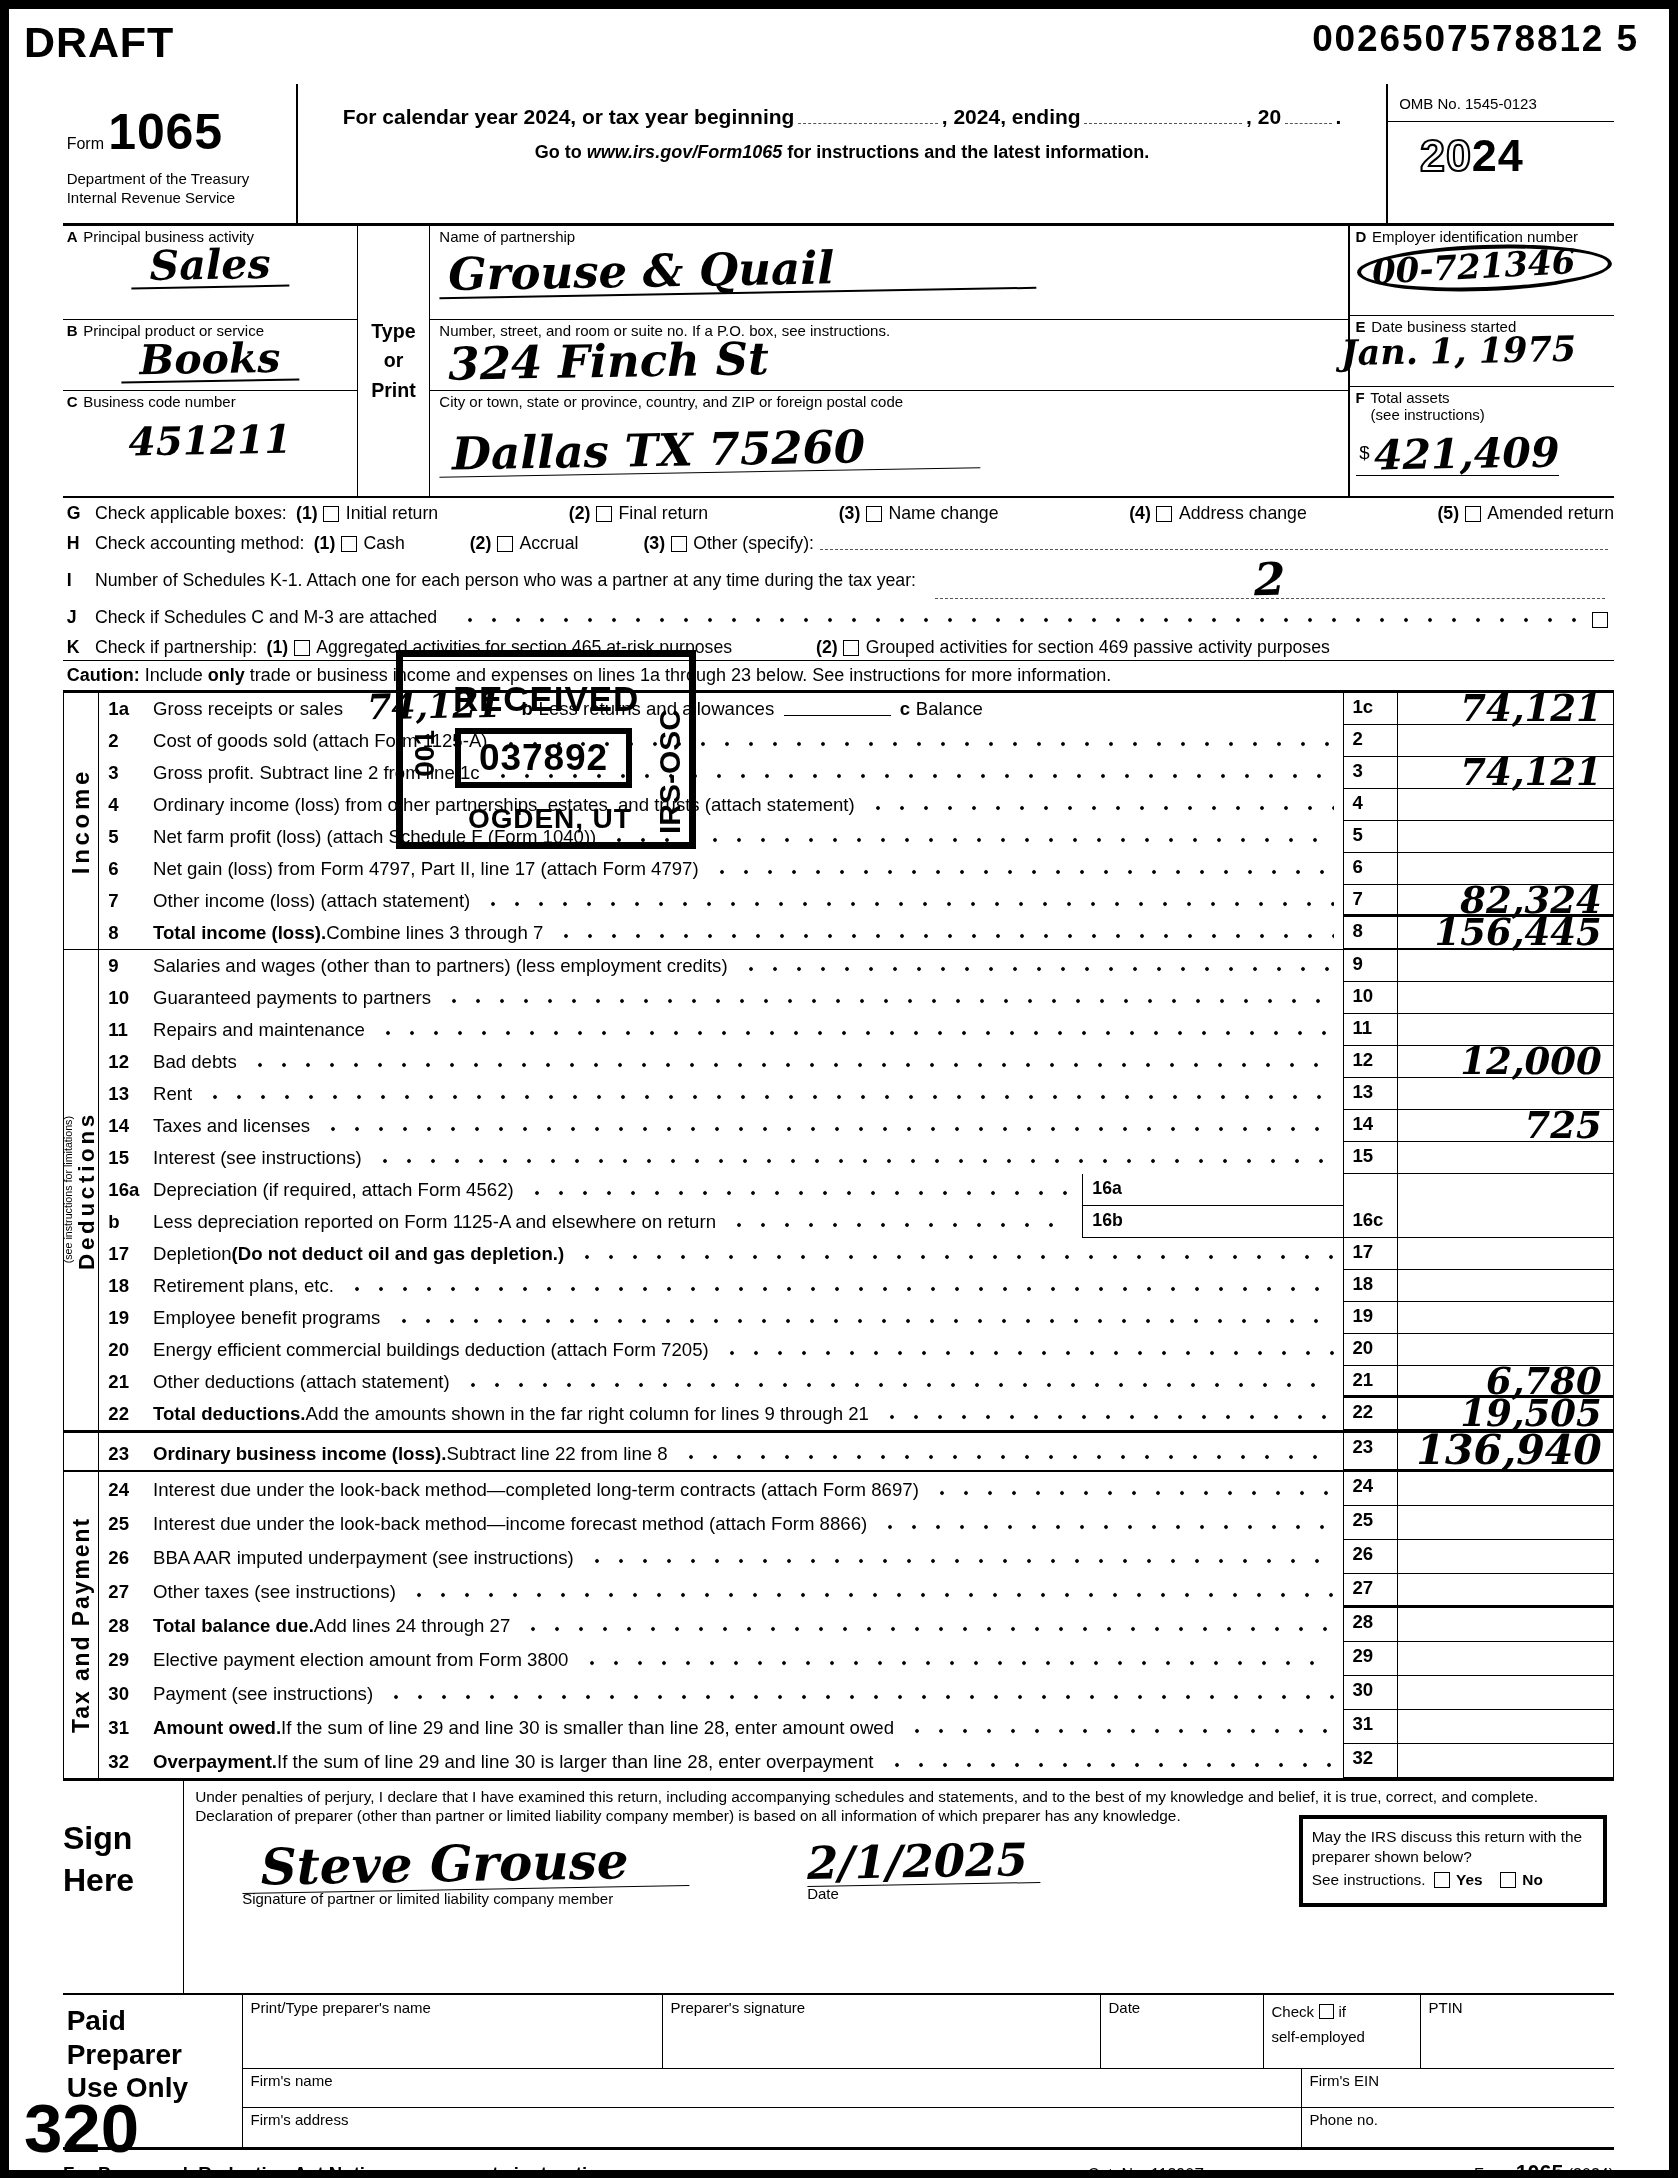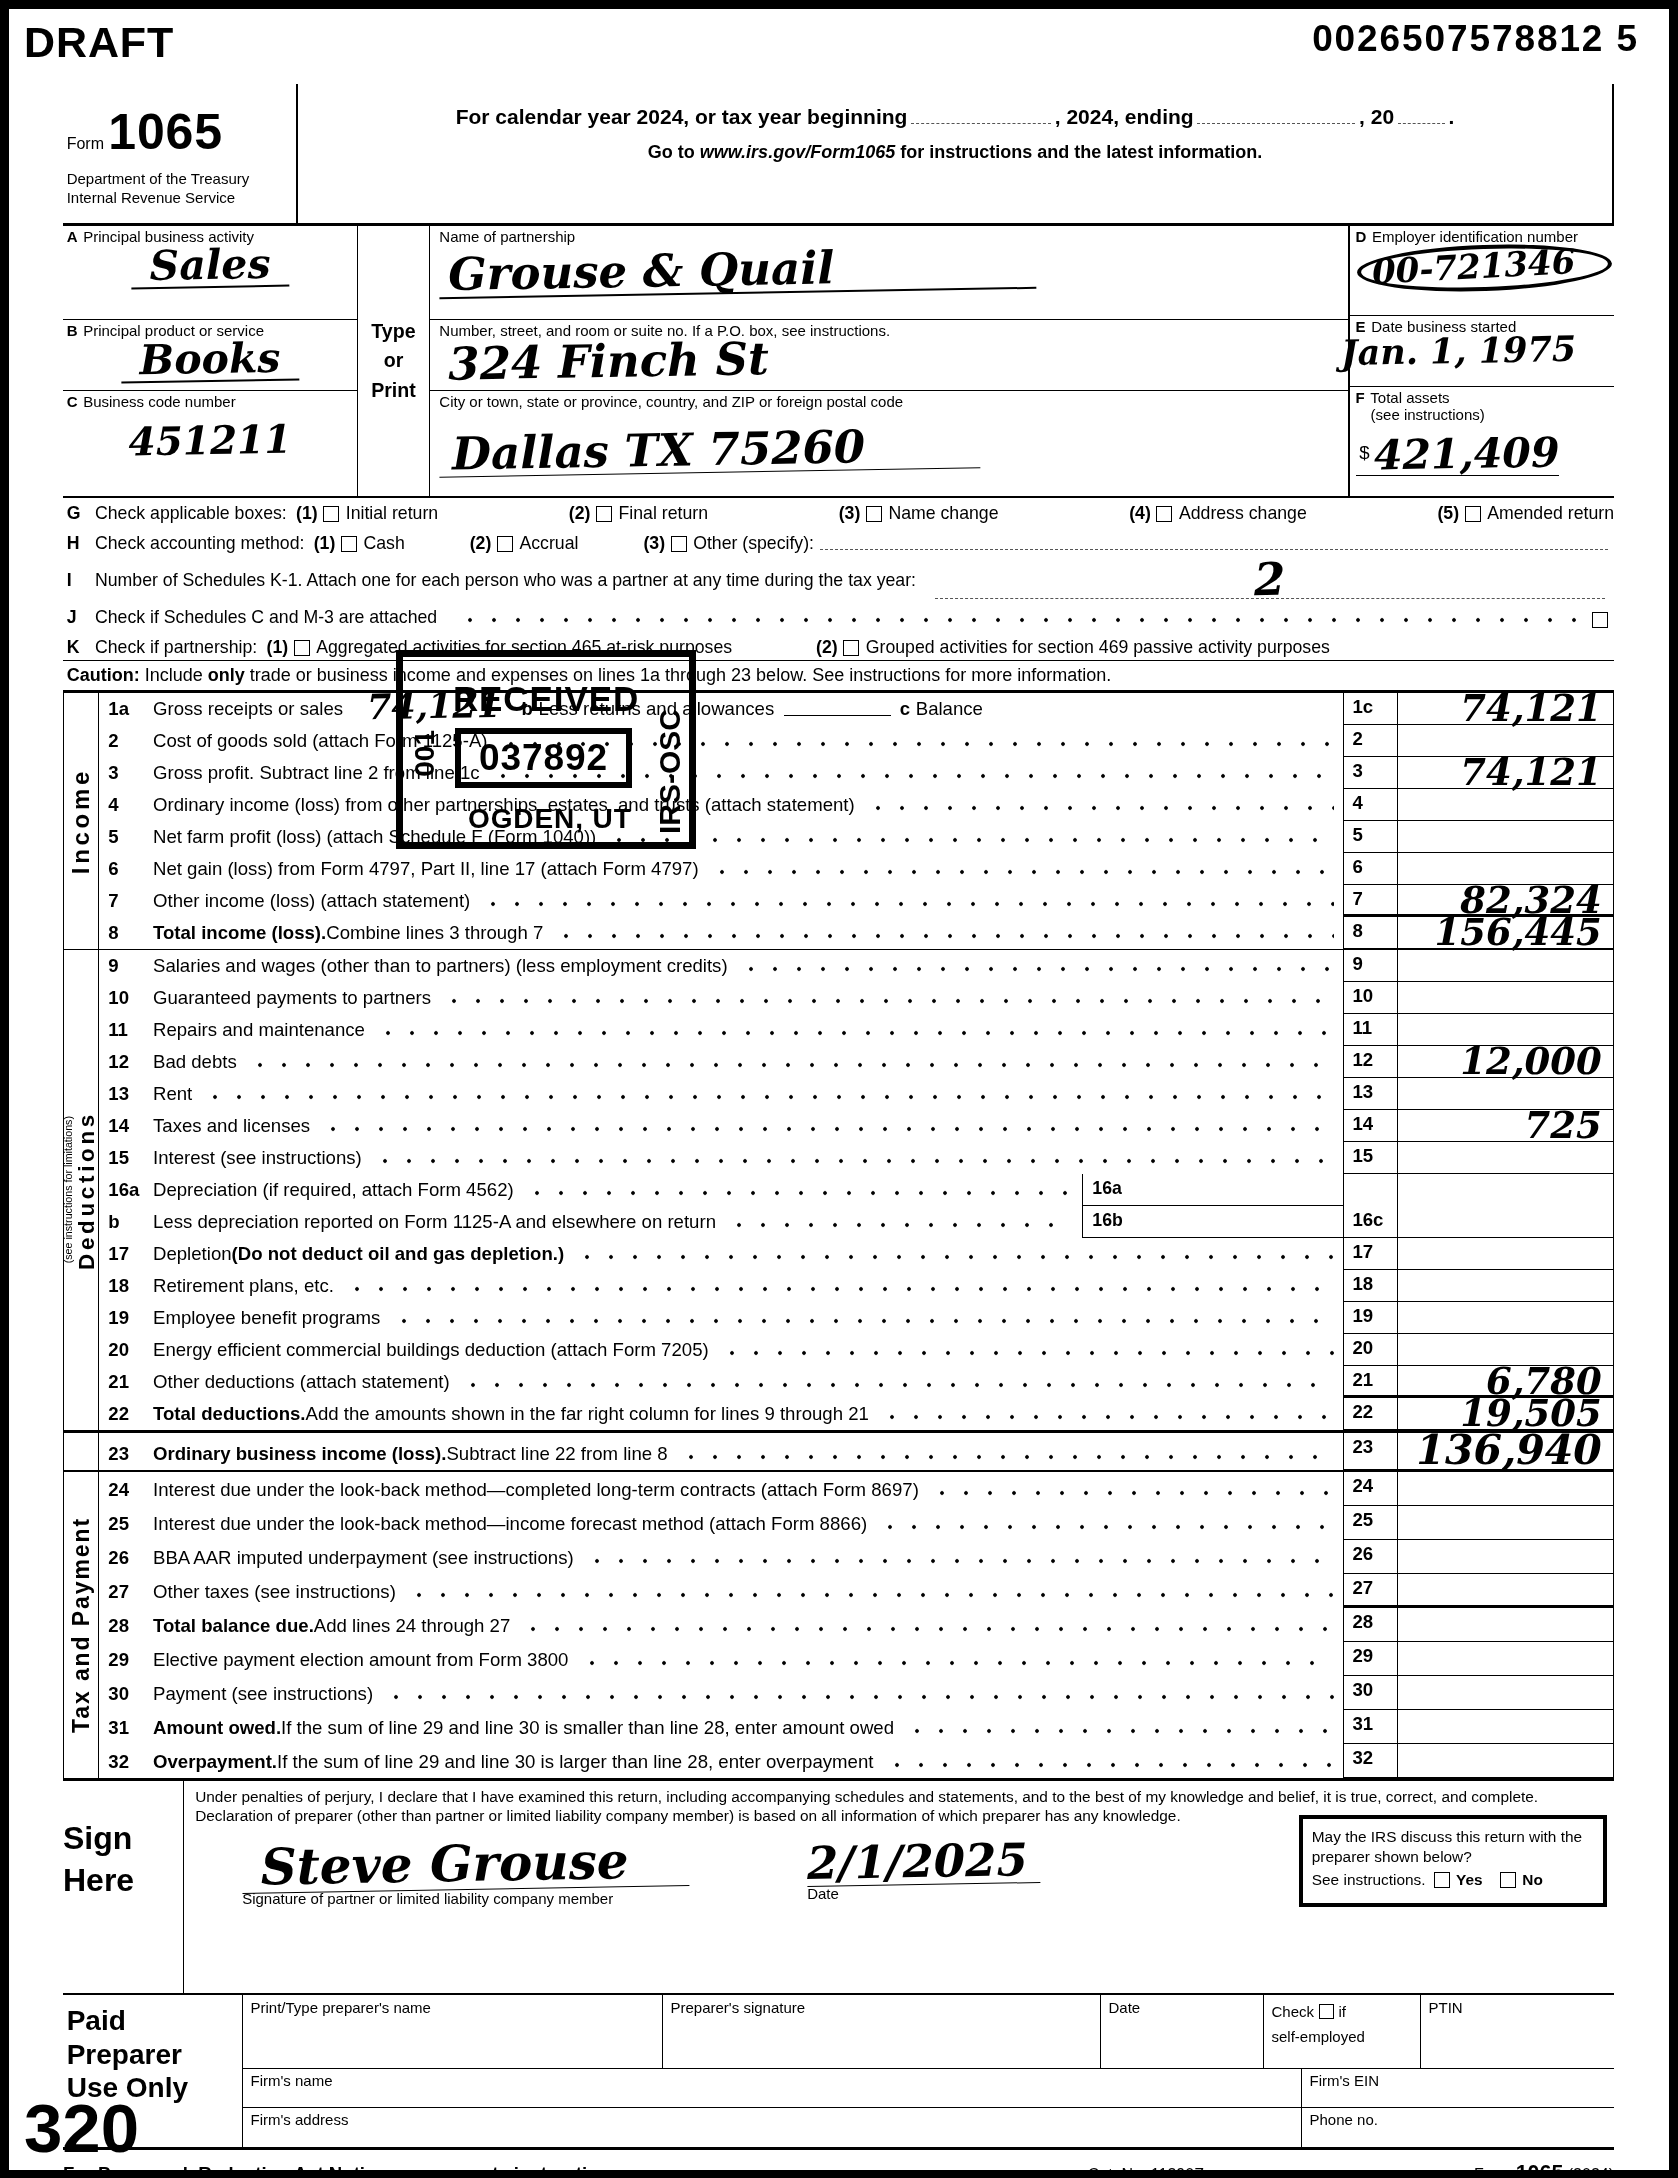--- a/index.html
+++ b/index.html
@@ -184,20 +184,26 @@
       <div class="h-center">
         <div class="h-cal">
           <span>For calendar year 2024, or tax year beginning</span><span class="dash w150"></span><span>, 2024, ending</span><span class="dash w170"></span><span>, 20</span><span class="dash w55"></span><span>.</span>
         </div>
         <div class="h-goto">
           <span>Go to</span>
           <i>www.irs.gov/Form1065</i>
           <span>for instructions and the latest information.</span>
         </div>
       </div>
+      <div class="h-right">
+        <div class="h-omb">OMB No. 1545-0123</div>
+        <div class="h-year">
+          <span class="yr-outline">20</span><span>24</span>
+        </div>
+      </div>
     </div>
 
     <div class="entity">
       <div class="e-left">
         <div class="e-cell e-a">
           <div class="e-lab"><b>A</b><span>Principal business activity</span></div>
           <div class="e-val-c"><span class="hw">Sales</span></div>
         </div>
         <div class="e-cell e-b">
           <div class="e-lab"><b>B</b><span>Principal product or service</span></div>

